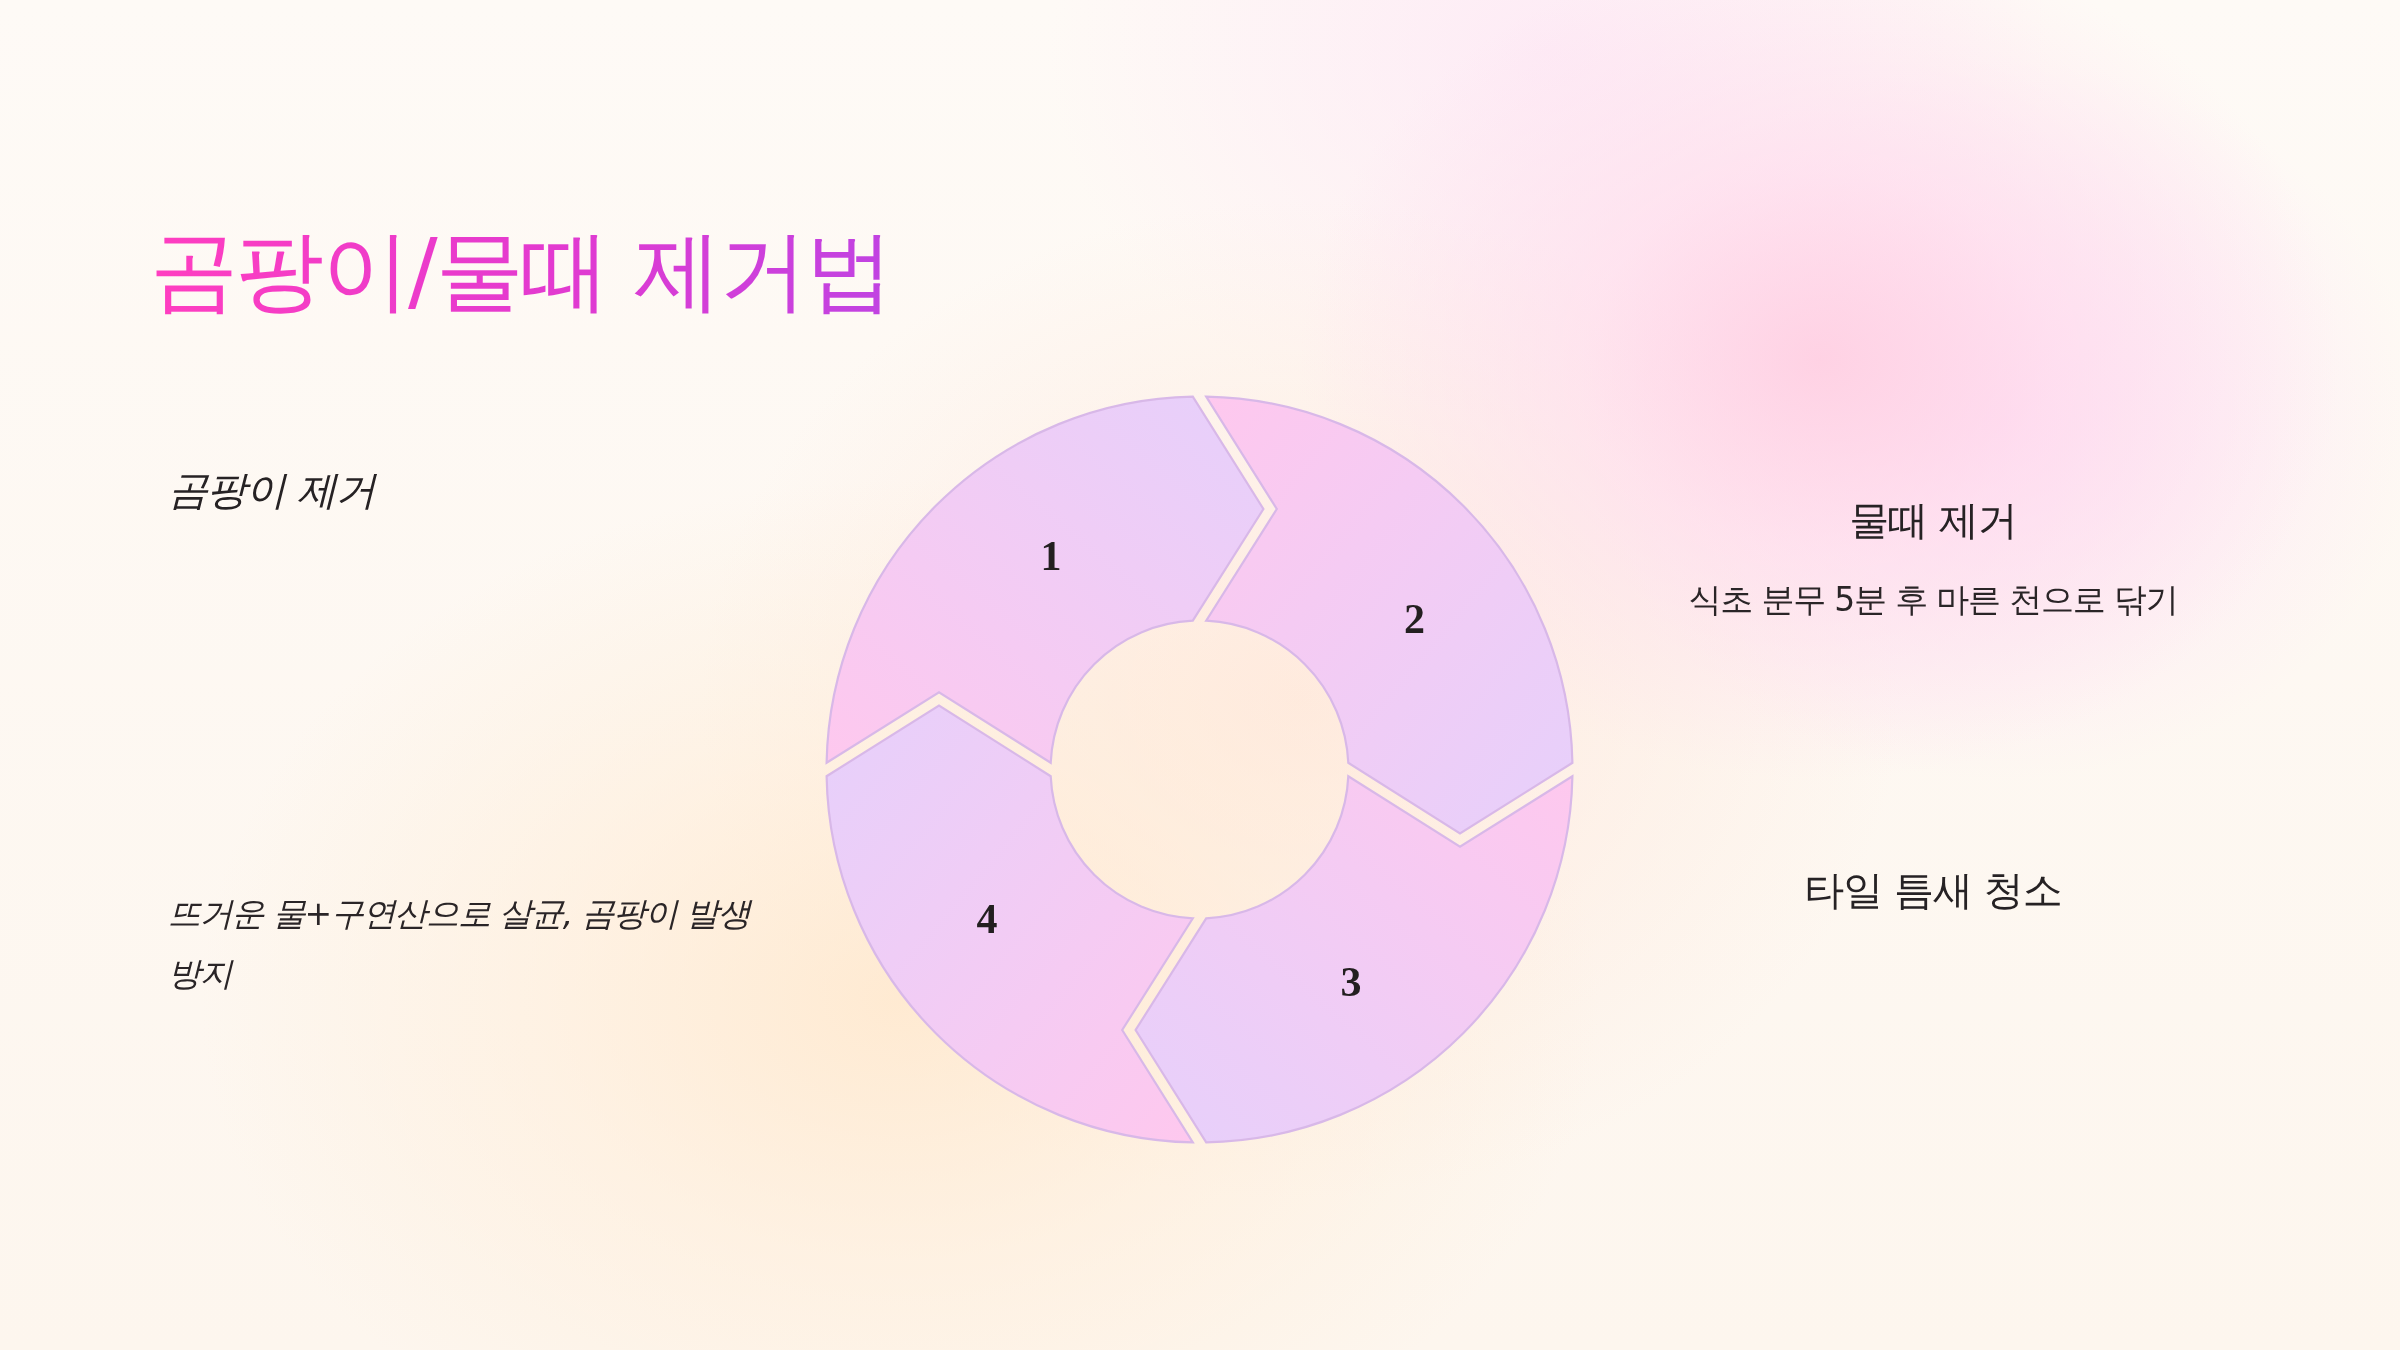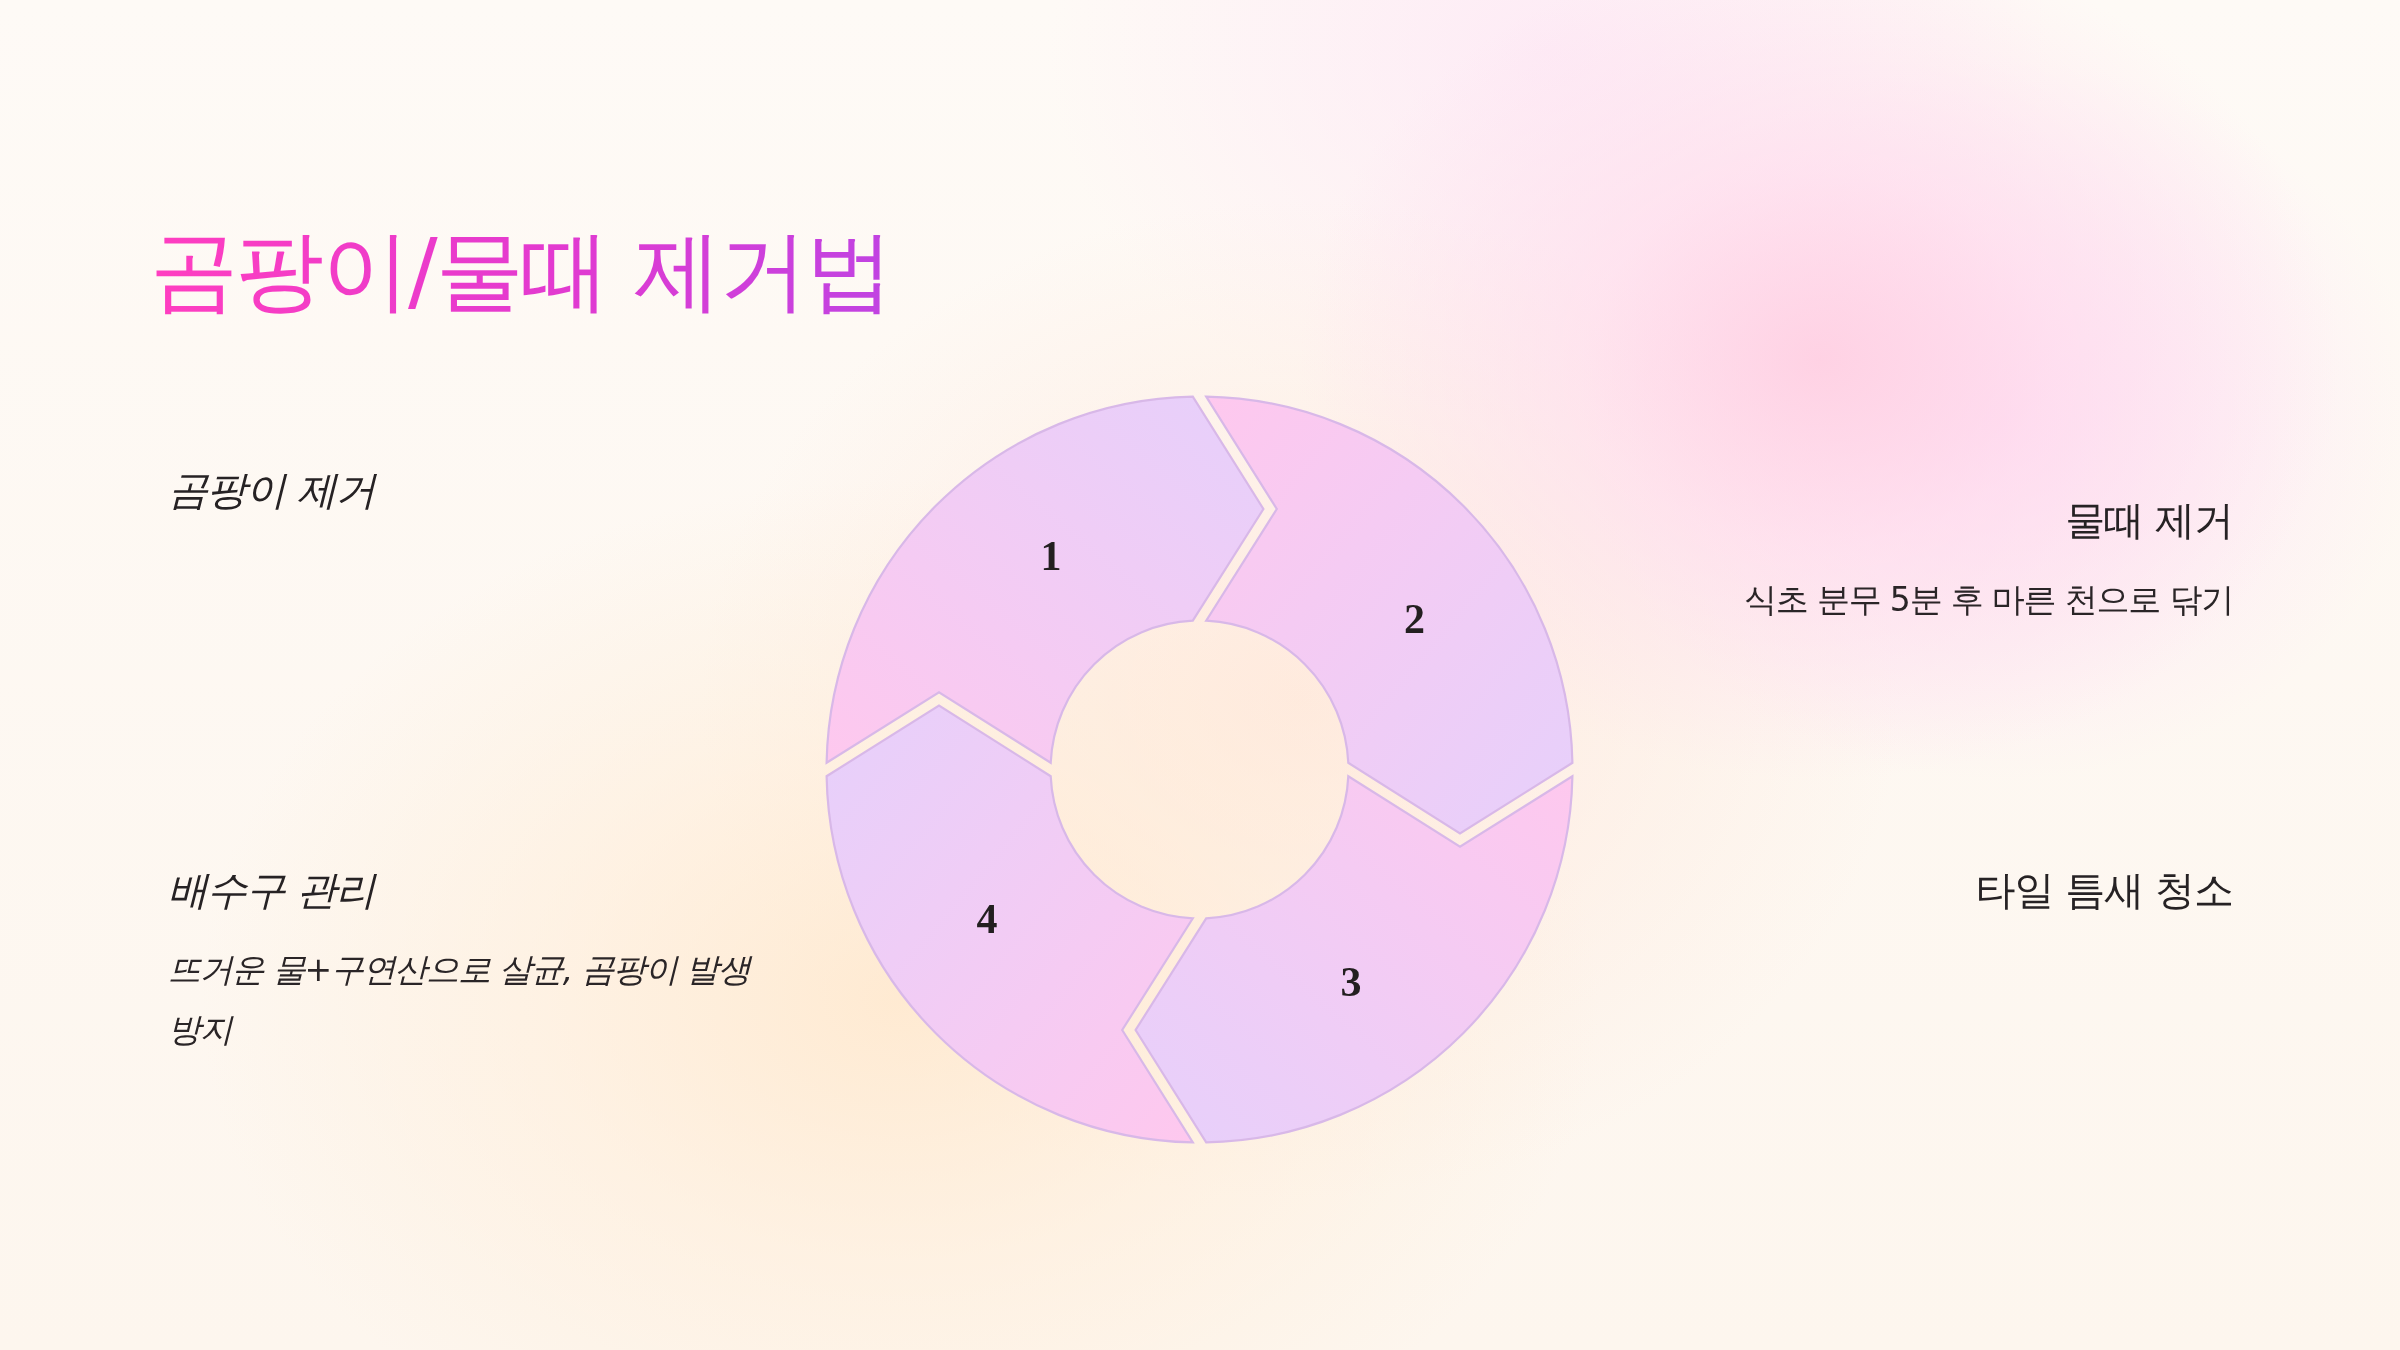--- a/index.html
+++ b/index.html
@@ -40,21 +40,21 @@
       -webkit-background-clip: text;
       background-clip: text;
       color: transparent;
       white-space: nowrap;
     }
     .block {
       position: absolute;
       width: 600px;
     }
     .block.left { text-align: left; font-style: italic; }
-    .block.right { text-align: right; }
+    .block.right { text-align: center; }
     .block h2 {
       margin: 0;
       font-size: 40px;
       font-weight: 400;
       line-height: 56px;
       letter-spacing: -1px;
       color: #262224;
     }
     .block p {
       margin: 22px 0 0 0;
@@ -126,15 +126,14 @@
 <div class="block right" id="blk-2">
   <h2>물때 제거</h2>
   <p>식초 분무 5분 후 마른 천으로 닦기</p>
 </div>
 
 <div class="block right" id="blk-3">
   <h2>타일 틈새 청소</h2>
 </div>
 
 <div class="block left" id="blk-4">
-  <h2>배수구 관리</h2>
   <p>뜨거운 물+구연산으로 살균, 곰팡이 발생 방지</p>
 </div>
 
 </body></html>

